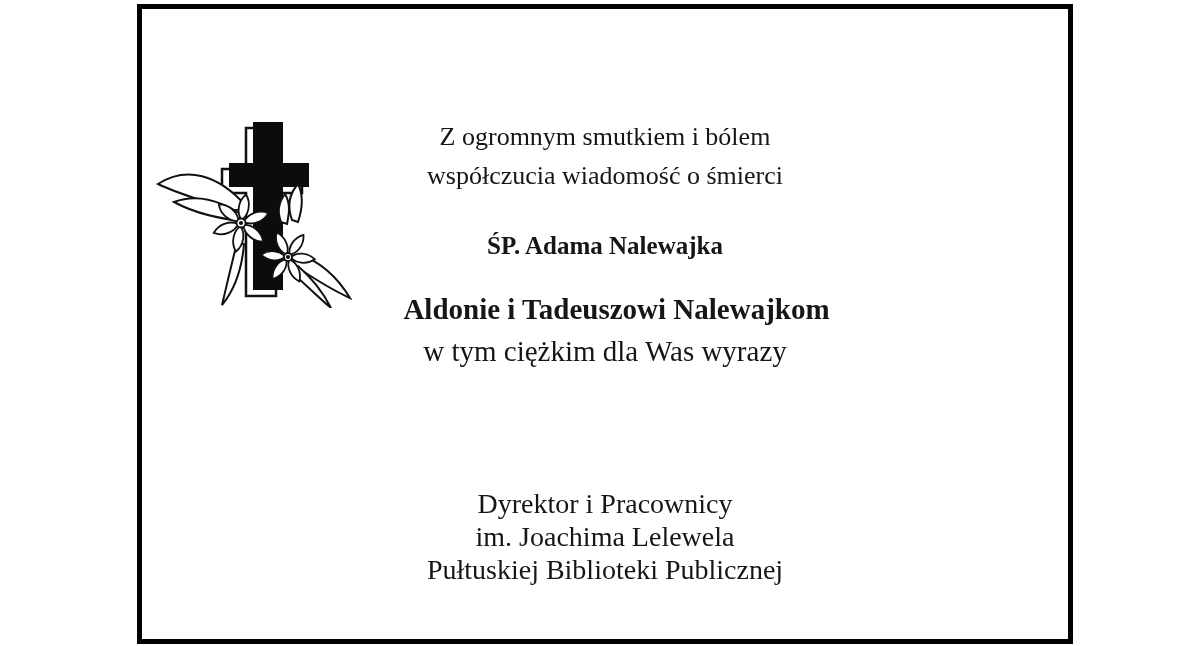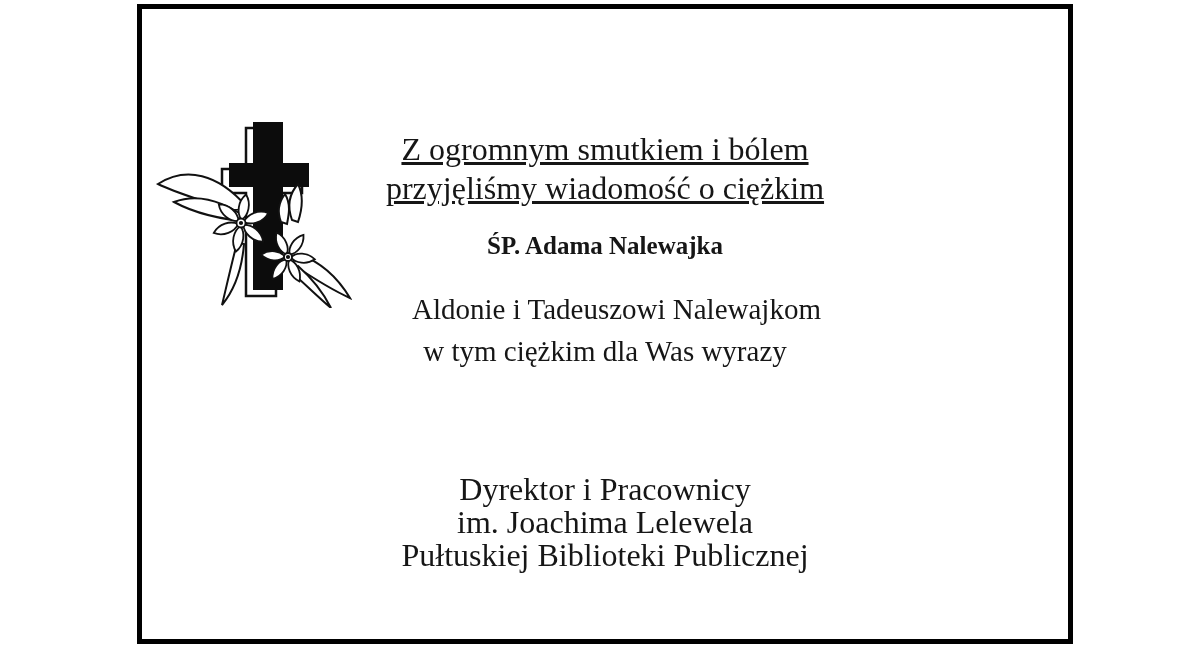--- a/index.html
+++ b/index.html
@@ -11,25 +11,25 @@
   html,body{width:1200px;height:646px;background:var(--paper);overflow:hidden;}
   body{font-family:"Liberation Serif","DejaVu Serif",serif;color:var(--ink);}
   .page{position:relative;width:1200px;height:646px;background:var(--paper);}
   .card{
     position:absolute;left:137px;top:4px;width:936px;height:640px;
     border:5px solid var(--border);
     background:var(--paper);
   }
   .decoration{position:absolute;left:10px;top:99px;width:200px;height:200px;}
   .txt{position:absolute;left:0;right:0;text-align:center;}
-  .intro{top:121px;font-size:32px;line-height:39px;text-decoration:underline;}
+  .intro{top:108px;font-size:26px;line-height:39px;}
   .name{top:217px;font-size:25px;line-height:39px;font-weight:bold;}
   .middle{top:279px;font-size:29px;line-height:42px;}
-  .middle .bold{font-weight:normal;padding-left:23px;}
-  .signature{top:464px;font-size:32px;line-height:33px;}
+  .middle .bold{font-weight:bold;padding-left:23px;}
+  .signature{top:478px;font-size:28px;line-height:33px;}
 </style>
 </head>
 <body>
 
 <div class="page">
   <div class="card">
 
     <svg class="decoration" viewBox="0 0 200 200" xmlns="http://www.w3.org/2000/svg">
 
       <path d="M101,14 h30 v41 h26 v24 h-26 v103 h-30 V79 H77 V55 h24 Z" transform="translate(-7,6)" fill="#ffffff" stroke="#111111" stroke-width="2.5"></path>
@@ -65,21 +65,21 @@
         <path transform="rotate(215)" d="M0,-3 C5.5,-8 6.5,-19 0,-27 C-6.5,-19 -5.5,-8 0,-3 Z"></path>
         <path transform="rotate(275)" d="M0,-3 C5.5,-8 6.5,-19 0,-27 C-6.5,-19 -5.5,-8 0,-3 Z"></path>
         <path transform="rotate(335)" d="M0,-3 C5.5,-8 6.5,-19 0,-27 C-6.5,-19 -5.5,-8 0,-3 Z"></path>
         <circle r="4"></circle>
         <circle r="1.2" fill="#111111"></circle>
       </g>
     </svg>
 
     <div class="txt intro">
       <div>Z ogromnym smutkiem i bólem</div>
-      <div>przyjęliśmy wiadomość o ciężkim</div>
+      <div>współczucia wiadomość o śmierci</div>
     </div>
 
     <div class="txt name">ŚP. Adama Nalewajka</div>
 
     <div class="txt middle">
       <div class="bold">Aldonie i Tadeuszowi Nalewajkom</div>
       <div>w tym ciężkim dla Was wyrazy</div>
     </div>
 
     <div class="txt signature">

